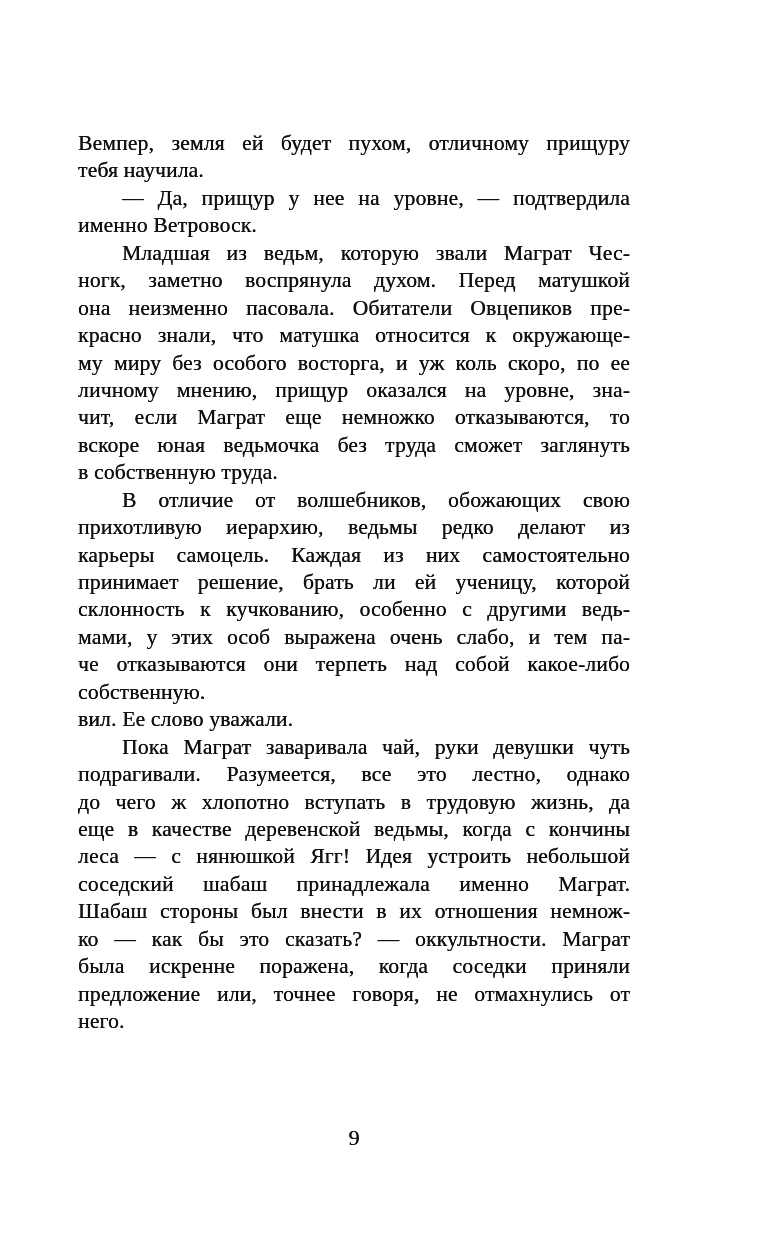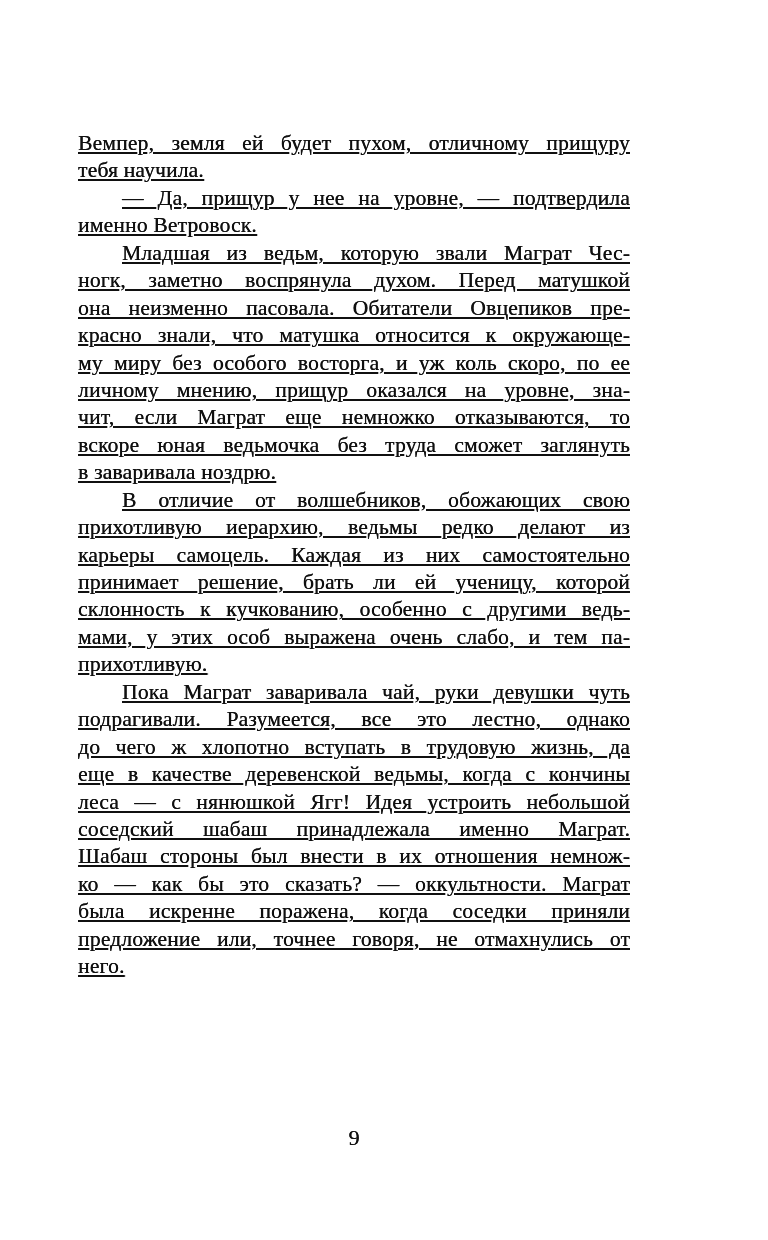--- a/index.html
+++ b/index.html
@@ -22,21 +22,20 @@
     font-size: 21.5px;
     line-height: 27.45px;
     letter-spacing: 0.2px;
   }
   .line {
     height: 27.45px;
     overflow: hidden;
     text-align: justify;
     text-align-last: justify;
     white-space: normal;
-    text-decoration: underline;
   }
   .line.last  { text-align-last: left; }   
   .line.indent { text-indent: 44px; }      
   .page-number {
     position: absolute;
     left: 78px; width: 552px; top: 1124px;
     text-align: center;
     font-size: 22px;
     line-height: 27px;
     color: #101010;
@@ -52,28 +51,30 @@
       <div class="line indent">— Да, прищур у нее на уровне, — подтвердила</div>
       <div class="line last">именно Ветровоск.</div>
       <div class="line indent">Младшая из ведьм, которую звали Маграт Чес-</div>
       <div class="line">ногк, заметно воспрянула духом. Перед матушкой</div>
       <div class="line">она неизменно пасовала. Обитатели Овцепиков пре-</div>
       <div class="line">красно знали, что матушка относится к окружающе-</div>
       <div class="line">му миру без особого восторга, и уж коль скоро, по ее</div>
       <div class="line">личному мнению, прищур оказался на уровне, зна-</div>
       <div class="line">чит, если Маграт еще немножко отказываются, то</div>
       <div class="line">вскоре юная ведьмочка без труда сможет заглянуть</div>
-      <div class="line last">в заваривала ноздрю.</div>
+      <div class="line last">в собственную труда.</div>
       <div class="line indent">В отличие от волшебников, обожающих свою</div>
       <div class="line">прихотливую иерархию, ведьмы редко делают из</div>
       <div class="line">карьеры самоцель. Каждая из них самостоятельно</div>
       <div class="line">принимает решение, брать ли ей ученицу, которой</div>
       <div class="line">склонность к кучкованию, особенно с другими ведь-</div>
       <div class="line">мами, у этих особ выражена очень слабо, и тем па-</div>
-      <div class="line last">прихотливую.</div>
+      <div class="line">че отказываются они терпеть над собой какое-либо</div>
+      <div class="line last">собственную.</div>
+      <div class="line last">вил. Ее слово уважали.</div>
       <div class="line indent">Пока Маграт заваривала чай, руки девушки чуть</div>
       <div class="line">подрагивали. Разумеется, все это лестно, однако</div>
       <div class="line">до чего ж хлопотно вступать в трудовую жизнь, да</div>
       <div class="line">еще в качестве деревенской ведьмы, когда с кончины</div>
       <div class="line">леса — с нянюшкой Ягг! Идея устроить небольшой</div>
       <div class="line">соседский шабаш принадлежала именно Маграт.</div>
       <div class="line">Шабаш стороны был внести в их отношения немнож-</div>
       <div class="line">ко — как бы это сказать? — оккультности. Маграт</div>
       <div class="line">была искренне поражена, когда соседки приняли</div>
       <div class="line">предложение или, точнее говоря, не отмахнулись от</div>

